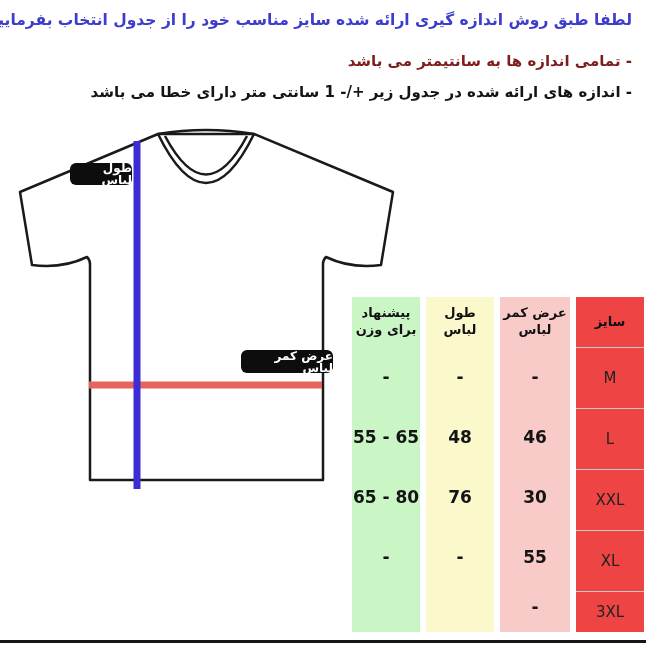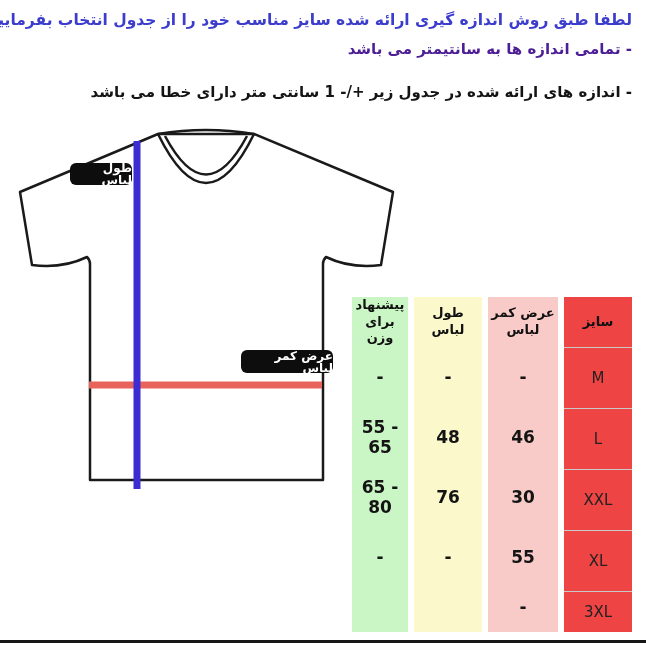--- a/index.html
+++ b/index.html
@@ -4,33 +4,33 @@
 <style>
   html,body{margin:0;padding:0;background:#fff;}
   .page{
     position:relative;width:646px;height:646px;background:#ffffff;overflow:hidden;
     font-family:"DejaVu Sans","Liberation Sans",sans-serif;color:#111;
   }
   
   .top-text{position:absolute;right:14px;direction:rtl;text-align:right;
     font-weight:700;white-space:nowrap;}
   .title-line{top:11px;font-size:15.5px;color:#3c3ccd;}
-  .note-line1{top:40px;font-size:15px;color:#4c1d95;}
+  .note-line1{top:52px;font-size:15px;color:#7f1d1d;}
   .note-line2{top:83px;font-size:15px;color:#141414;}
   
   .shirt-svg{position:absolute;left:0;top:0;}
   .pill{position:absolute;background:#0d0d0d;color:#fff;font-size:12px;font-weight:700;
     border-radius:6px;display:flex;align-items:center;justify-content:center;
     direction:rtl;line-height:1;}
   .pill-length{left:70px;top:163px;width:62px;height:22px;}
   .pill-waist{left:241px;top:350px;width:92px;height:23px;}
   
   .size-table{position:absolute;left:352px;top:297px;display:flex;gap:6px;}
   .col{display:flex;flex-direction:column;}
-  .col-weight{width:56px;background:#caf5c5;}
+  .col-weight{width:68px;background:#caf5c5;}
   .col-length{width:68px;background:#fbf8cb;}
   .col-waist{width:70px;background:#f8cac8;}
   .col-size{width:68px;background:#ef4444;justify-content:flex-end;}
   .cell{display:flex;align-items:center;justify-content:center;text-align:center;}
   .cell.hdr{height:50px;font-weight:700;font-size:13px;line-height:1.3;direction:rtl;
     padding:0 2px;box-sizing:border-box;}
   .col .cell:nth-child(2),.col .cell:nth-child(3),
   .col .cell:nth-child(4),.col .cell:nth-child(5){height:60px;}
   .col .cell:nth-child(6){height:40px;}
   .cell.val{font-size:17px;font-weight:700;color:#141414;}

